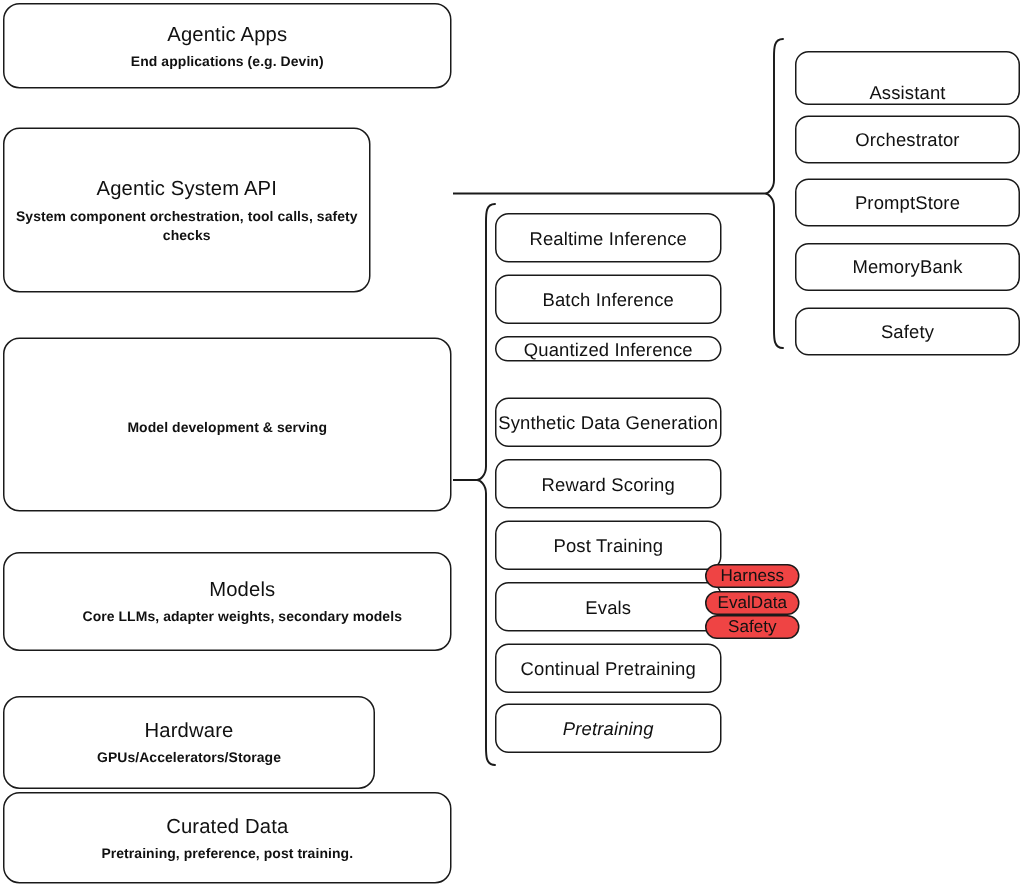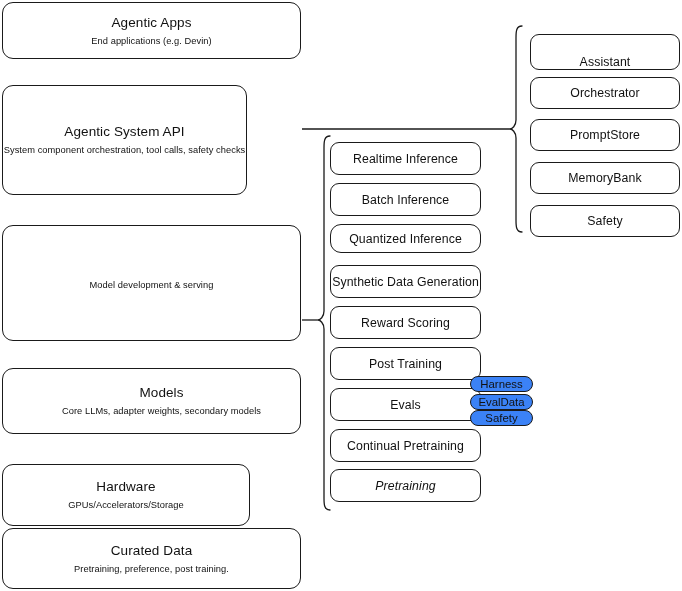--- a/index.html
+++ b/index.html
@@ -35,41 +35,42 @@
     line-height: 17px;
     color: #111111;
     letter-spacing: 0.1px;
   }
   .layer-sub {
     font-size: 9.3px;
     line-height: 13px;
     color: #111111;
     margin-top: 4px;
     letter-spacing: 0.05px;
+    font-weight: bold;
   }
   .cap-box {
     position: absolute;
     box-sizing: border-box;
     border: 1.3px solid #1a1a1a;
     border-radius: 9px;
     background: #ffffff;
     display: flex;
     align-items: center;
     justify-content: center;
     text-align: center;
     font-size: 12.3px;
     color: #111111;
     letter-spacing: 0.1px;
   }
   .pill {
     position: absolute;
     box-sizing: border-box;
     border: 1.3px solid #1a1a1a;
     border-radius: 999px;
-    background: #3b82f6;
+    background: #ef4444;
     display: flex;
     align-items: center;
     justify-content: center;
     text-align: center;
     font-size: 11.4px;
     color: #111111;
     z-index: 5;
   }
   .connector {
     position: absolute;
@@ -129,21 +130,21 @@
     <div class="layer-title">Curated Data</div>
     <div class="layer-sub">Pretraining, preference, post training.</div>
   </div>
 
   <div class="cap-box" style="left:330px; top:142px; width:151px; height:33px;">
     <span>Realtime Inference</span>
   </div>
   <div class="cap-box" style="left:330px; top:183px; width:151px; height:33px;">
     <span>Batch Inference</span>
   </div>
-  <div class="cap-box" style="left:330px; top:224px; width:151px; height:29px;border-radius:11px;">
+  <div class="cap-box" style="left:330px; top:224px; width:151px; height:17px;border-radius:11px;">
     <span>Quantized Inference</span>
   </div>
   <div class="cap-box" style="left:330px; top:265px; width:151px; height:33px;">
     <span>Synthetic Data Generation</span>
   </div>
   <div class="cap-box" style="left:330px; top:306px; width:151px; height:33px;">
     <span>Reward Scoring</span>
   </div>
   <div class="cap-box" style="left:330px; top:347px; width:151px; height:33px;">
     <span>Post Training</span>

